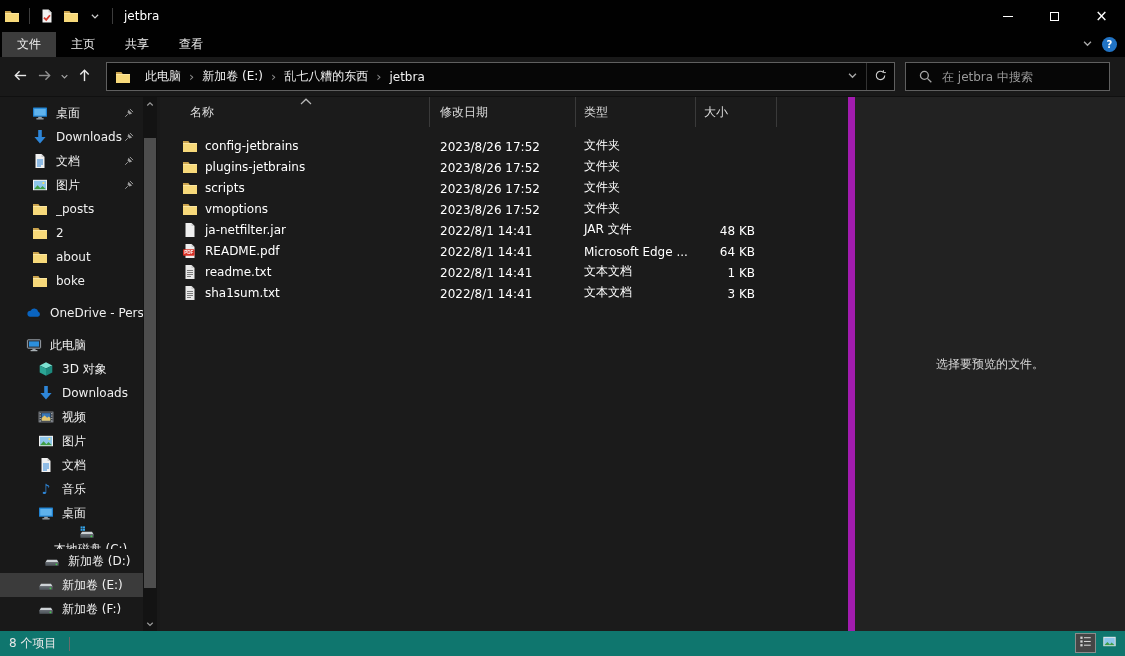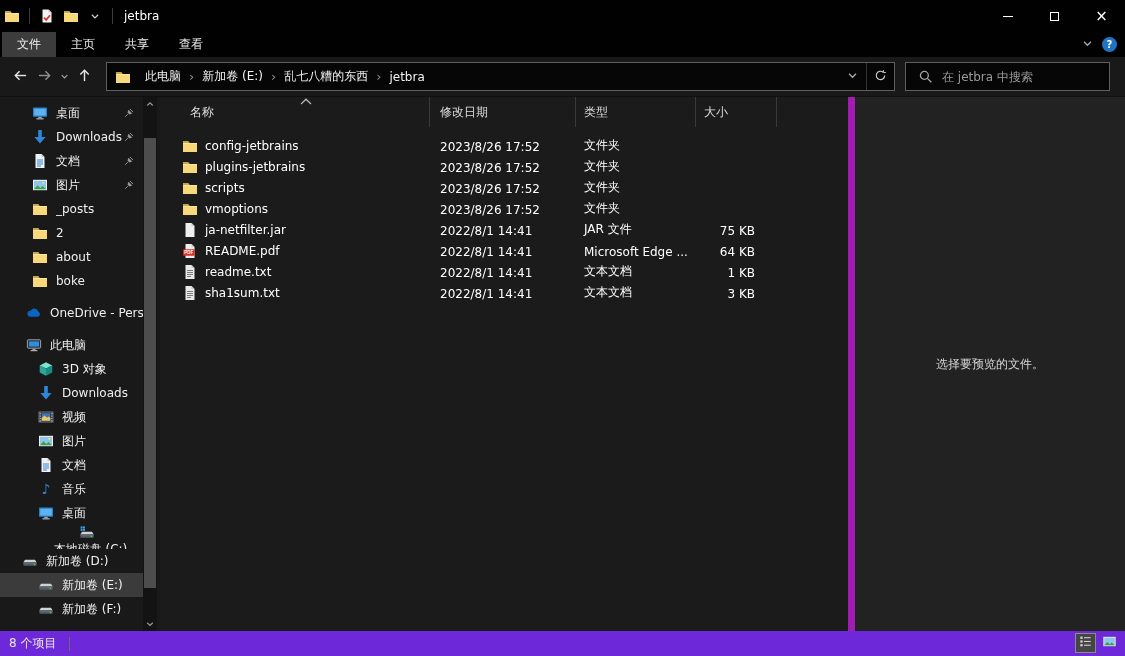--- a/index.html
+++ b/index.html
@@ -92,21 +92,21 @@
   .ficon svg{width:16px;height:16px;display:block}
   .c-date{width:146px;padding-left:10px;white-space:nowrap}
   .c-type{width:120px;padding-left:8px;white-space:nowrap;overflow:hidden}
   .c-size{width:81px;padding-right:22px;text-align:right;white-space:nowrap}
 
   
   .preview{flex:1;background:#222;border-left:7px solid #a21caf;display:flex;align-items:center;justify-content:center}
   .preview span{color:#d6d6d6}
 
   
-  .statusbar{height:25px;background:#6d28d9;flex:none;display:flex;align-items:center;padding-left:9px;position:relative}
+  .statusbar{height:25px;background:#0f766e;flex:none;display:flex;align-items:center;padding-left:9px;position:relative}
   .status-div{width:1px;height:14px;background:#6a6a6a;margin-left:13px}
   .view-btns{position:absolute;right:5px;top:2px;display:flex;gap:3px}
   .view-btn{width:21px;height:20px;display:flex;align-items:center;justify-content:center;border:1px solid transparent}
   .view-btn.active{background:#454545;border-color:#8c8c8c}
   .view-btn svg{width:15px;height:15px}
 </style>
 </head>
 <body>
 
 <div class="window">
@@ -459,21 +459,21 @@
                   <rect x="4" y="3.8" width="2" height="2"></rect>
                 </g>
                 <path fill="#cdd2d6" d="M3 6.8h10l1.6 2.6H1.4z"></path>
                 <rect x="1.4" y="9.4" width="13.2" height="3.4" rx="0.5" fill="#565c63"></rect>
                 <rect x="1.4" y="9.4" width="13.2" height="1" fill="#6a7077"></rect>
                 <circle cx="12.4" cy="11.3" r="0.9" fill="#3ecf44"></circle>
               </svg>
             </span>
             <span class="slabel">本地磁盘 (C:)</span>
           </div>
-          <div class="side-item" style="padding-left: 22px;">
+          <div class="side-item" style="padding-left: 44px;">
             <span class="sicon">
               <svg viewBox="0 0 16 16">
                 <path fill="#cdd2d6" d="M3 6.8h10l1.6 2.6H1.4z"></path>
                 <rect x="1.4" y="9.4" width="13.2" height="3.4" rx="0.5" fill="#565c63"></rect>
                 <rect x="1.4" y="9.4" width="13.2" height="1" fill="#6a7077"></rect>
                 <circle cx="12.4" cy="11.3" r="0.9" fill="#3ecf44"></circle>
               </svg>
             </span>
             <span class="slabel">新加卷 (D:)</span>
           </div>
@@ -604,21 +604,21 @@
               <span class="ficon">
                 <svg viewBox="0 0 16 16">
                   <path fill="#eee" d="M3.5 1h6l3 3v11h-9z"></path>
                   <path fill="#c9c9c9" d="M9.5 1l3 3h-3z"></path>
                 </svg>
               </span>
               <span class="fname">ja-netfilter.jar</span>
             </div>
             <div class="c-date">2022/8/1 14:41</div>
             <div class="c-type">JAR 文件</div>
-            <div class="c-size">75 KB</div>
+            <div class="c-size">48 KB</div>
           </div>
           <div class="frow">
             <div class="c-name">
               <span class="ficon">
                 <svg viewBox="0 0 16 16">
                   <path fill="#eee" d="M3.5 1h6l3 3v11h-9z"></path>
                   <path fill="#c9c9c9" d="M9.5 1l3 3h-3z"></path>
                   <rect x="1" y="6.2" width="11.6" height="6.6" rx="1" fill="#d93025"></rect>
                   <text x="6.8" y="11.3" font-size="4.6" font-weight="bold" fill="#fff" text-anchor="middle" font-family="sans-serif">PDF</text>
                 </svg>

